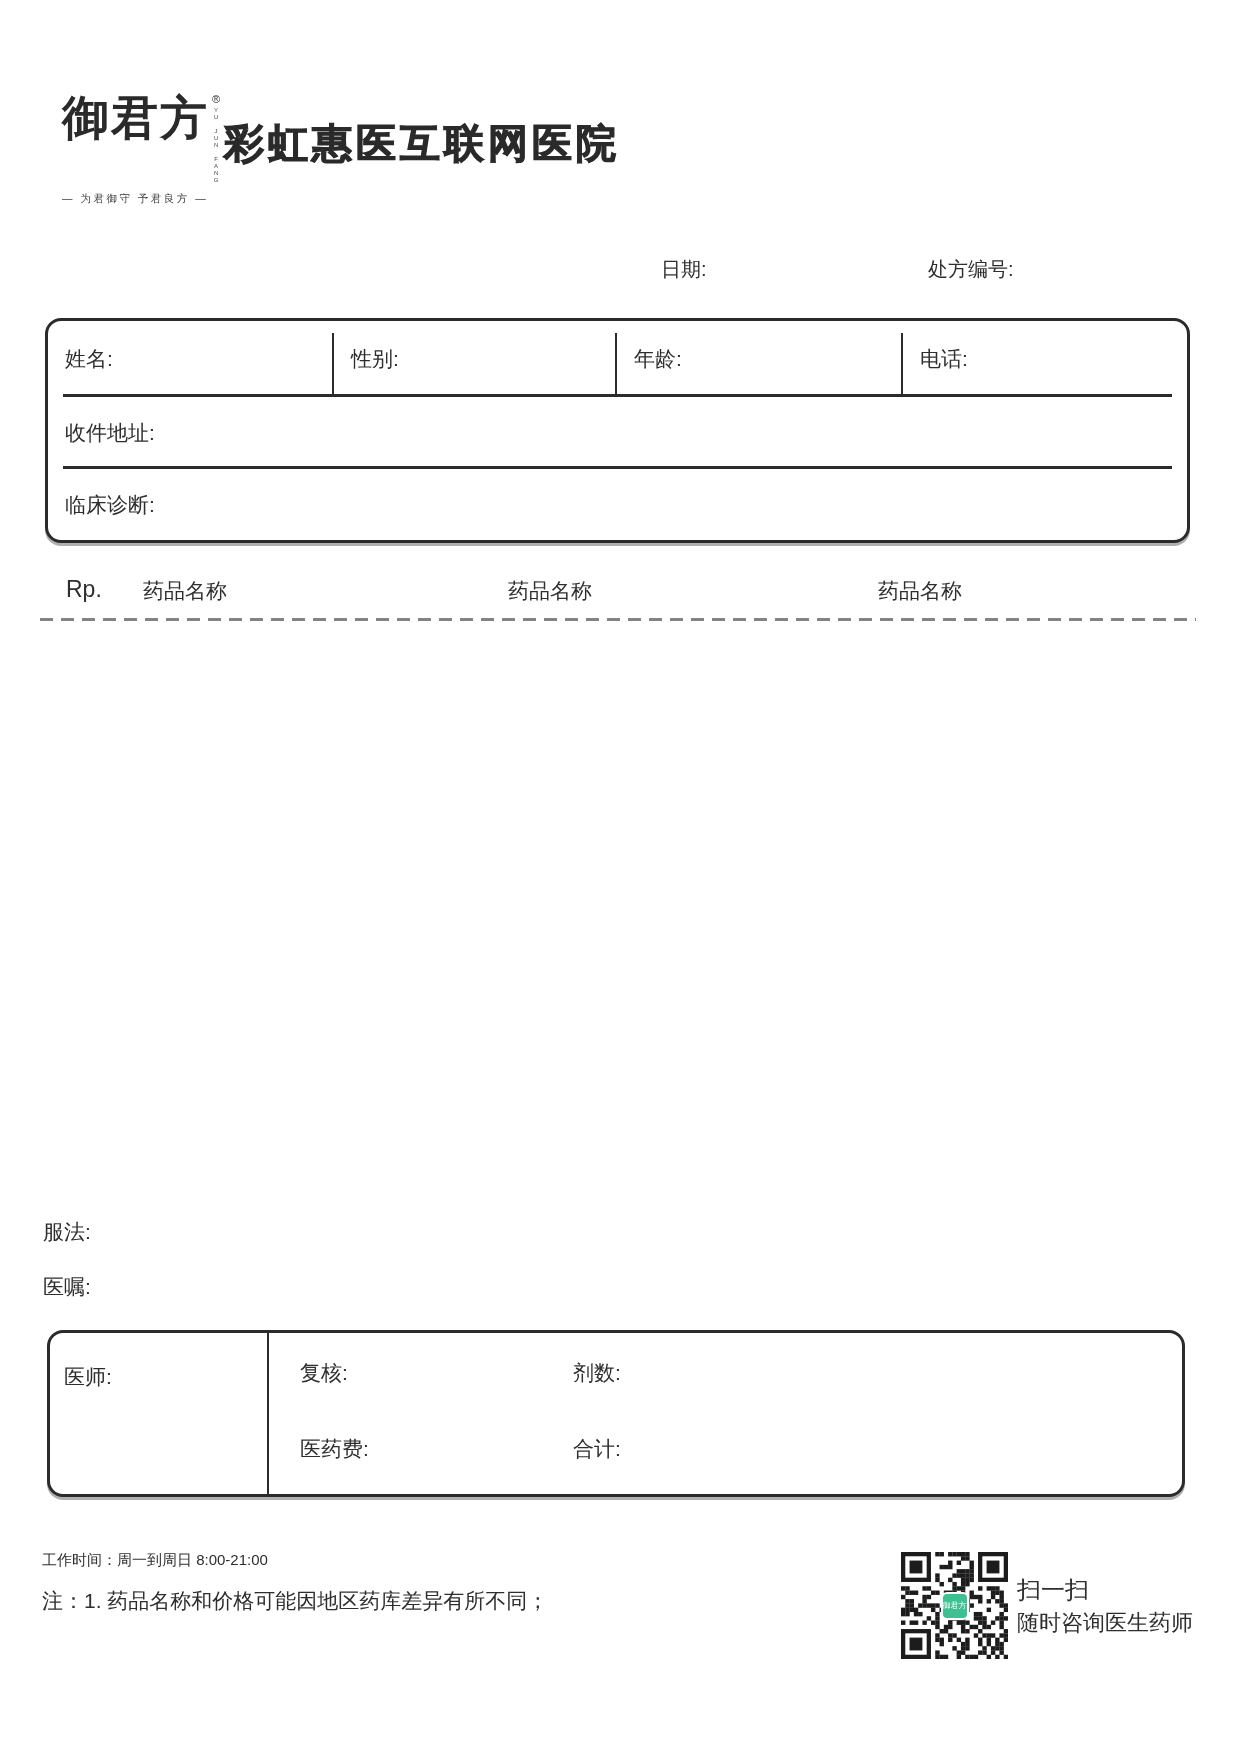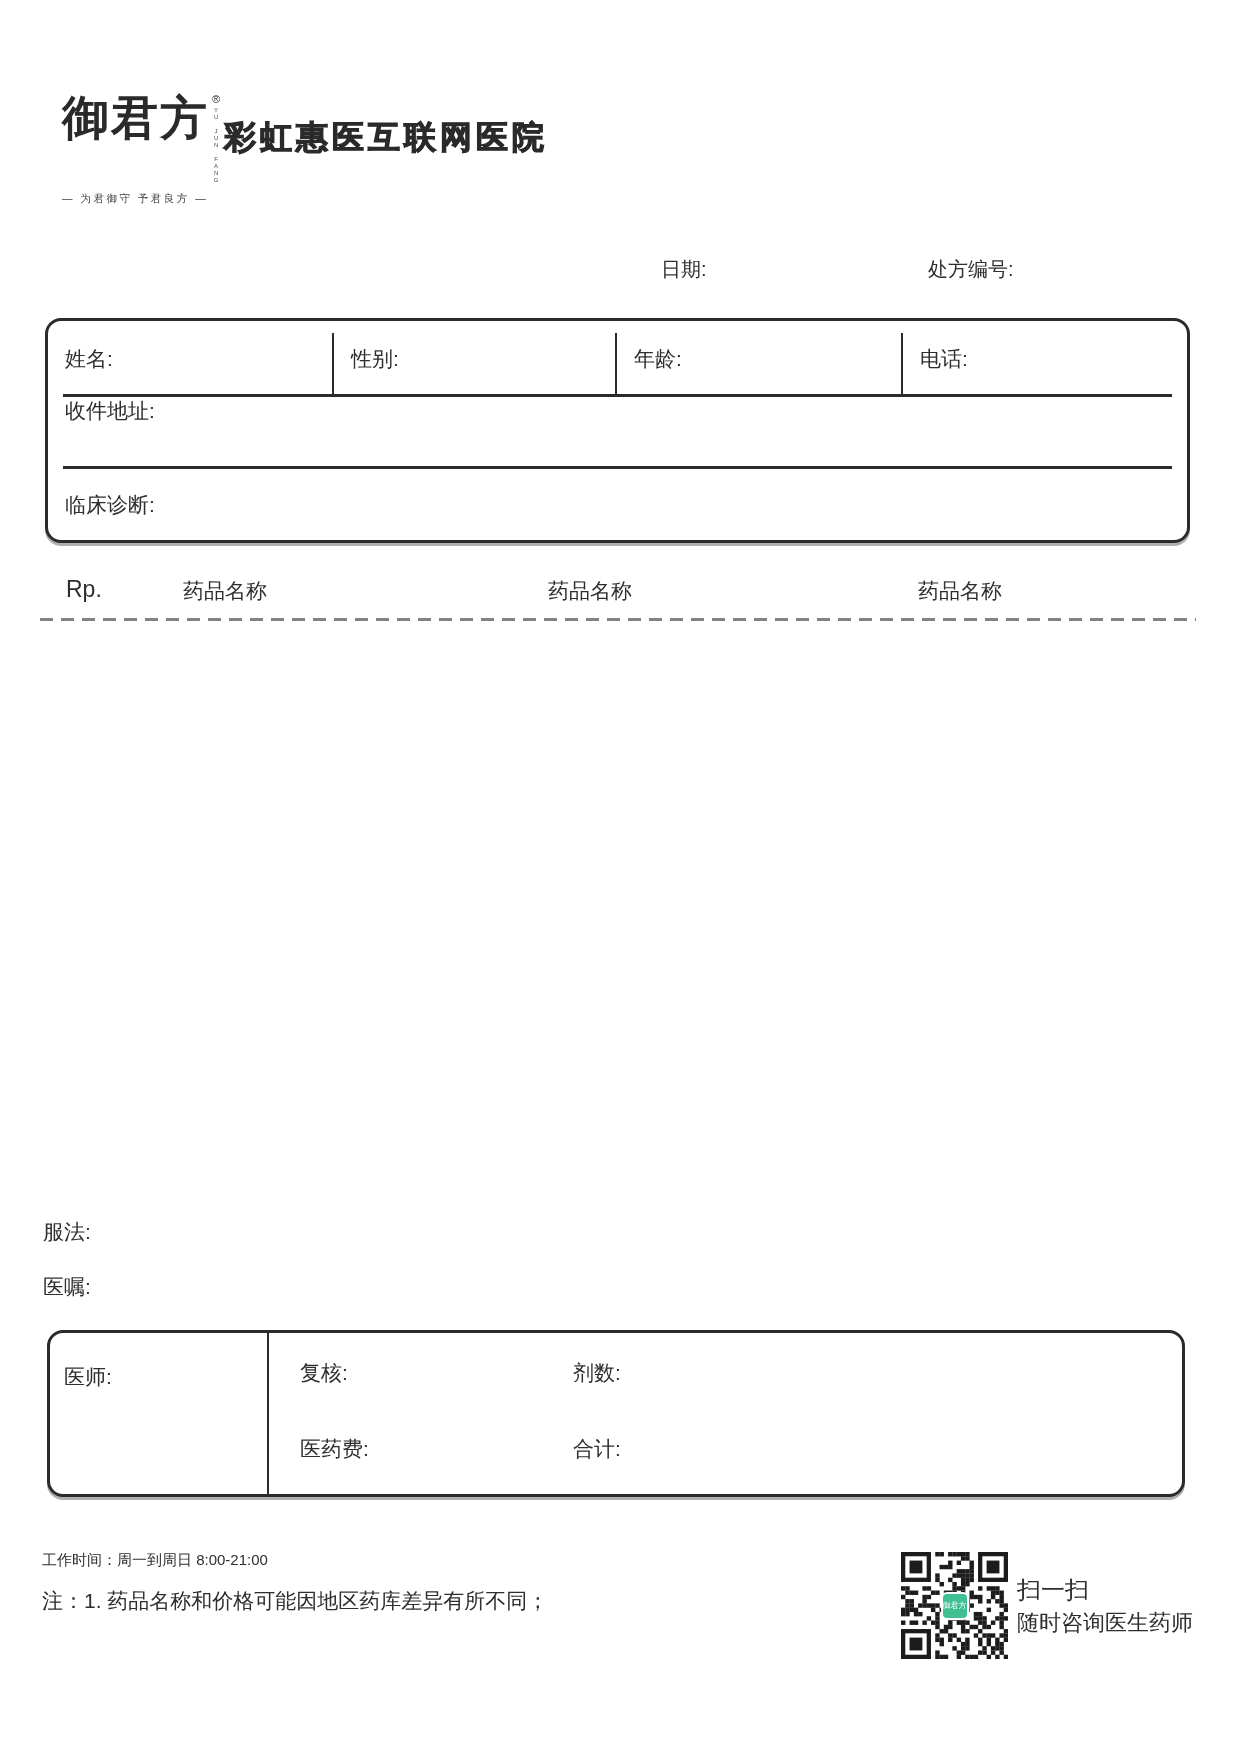--- a/index.html
+++ b/index.html
@@ -8,44 +8,44 @@
   .page { position:relative; width:1240px; height:1754px; background:#ffffff; overflow:hidden; }
 
   
   .brand { position:absolute; left:62px; top:92px; }
   .brand-row { display:flex; align-items:flex-start; }
   .brand-zh { font-family:"DejaVu Serif",serif; font-weight:bold; font-size:47px; line-height:1.1; letter-spacing:2px; color:#2a2a2a; }
   .brand-side { display:flex; flex-direction:column; align-items:center; margin-left:3px; margin-top:2px; }
   .brand-reg { font-size:11px; line-height:1; color:#2a2a2a; }
   .brand-vert { writing-mode:vertical-rl; text-orientation:upright; font-size:6px; letter-spacing:1px; color:#4a4a4a; margin-top:2px; }
   .brand-tagline { margin-top:8px; font-size:10.5px; letter-spacing:2.5px; color:#3c3c3c; white-space:nowrap; }
-  .hospital-name { position:absolute; left:224px; top:116px; font-size:32px; font-weight:800; letter-spacing:4px; color:#2a2a2a; -webkit-text-stroke:1.1px #2a2a2a; white-space:nowrap; }
+  .hospital-name { position:absolute; left:224px; top:116px; font-size:40px; font-weight:800; letter-spacing:4px; color:#2a2a2a; -webkit-text-stroke:1.1px #2a2a2a; white-space:nowrap; }
 
   
   .notice-check { position:absolute; left:40px; top:256px; font-size:20px; color:#2e2e2e; }
   .notice-date { position:absolute; left:661px; top:256px; font-size:20px; color:#2e2e2e; }
   .notice-rxno { position:absolute; left:928px; top:256px; font-size:20px; color:#2e2e2e; }
 
   
   .patient-box { position:absolute; left:45px; top:318px; width:1145px; height:225px;
                  border:3px solid #2b2b2b; border-radius:16px; background:#fff;
                  box-shadow:0 3px 0 rgba(110,110,110,.55); }
   .pb-hline { position:absolute; left:15px; right:15px; height:3px; background:#2b2b2b; }
   .pb-hline.l1 { top:73px; } .pb-hline.l2 { top:145px; }
   .pb-vdiv { position:absolute; top:12px; height:61px; width:2px; background:#2b2b2b; }
   .pb-row1 { position:absolute; left:0; top:0; width:100%; height:76px; display:grid;
              grid-template-columns:286px 283px 286px 1fr; align-items:center;border-radius:26px; }
   .pb-cell { padding-left:17px; font-size:21px; }
-  .pb-row2 { position:absolute; left:0; top:76px; width:100%; height:72px; display:flex; align-items:flex-start;border-radius:6px; }
+  .pb-row2 { position:absolute; left:0; top:76px; width:100%; height:72px; display:flex; align-items:center;border-radius:6px; }
   .pb-row3 { position:absolute; left:0; top:148px; width:100%; height:71px; display:flex; align-items:center; }
   .pb-row2 span, .pb-row3 span { padding-left:17px; font-size:21px; }
 
   
   .rp-label { position:absolute; left:66px; top:576px; font-size:23px; color:#2e2e2e; }
-  .drug-col { position:absolute; top:577px; font-size:21px; color:#2e2e2e;margin-left:40px; }
+  .drug-col { position:absolute; top:577px; font-size:21px; color:#2e2e2e; }
   .drug-col.c0 { left:143px; } .drug-col.c1 { left:508px; } .drug-col.c2 { left:878px; }
   .dash-line { position:absolute; left:40px; top:618px; width:1156px; height:3px;
                background:repeating-linear-gradient(90deg,#838383 0 13px,transparent 13px 21px); }
 
   
   .usage-label { position:absolute; left:43px; top:1218px; font-size:21px; }
   .advice-label { position:absolute; left:43px; top:1273px; font-size:21px; }
 
   
   .sign-box { position:absolute; left:47px; top:1330px; width:1138px; height:167px;

